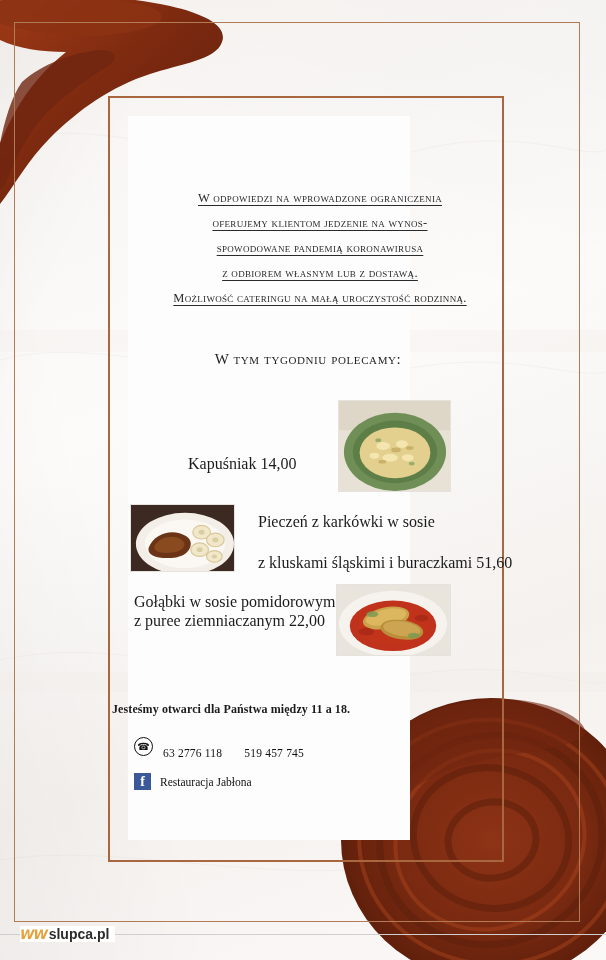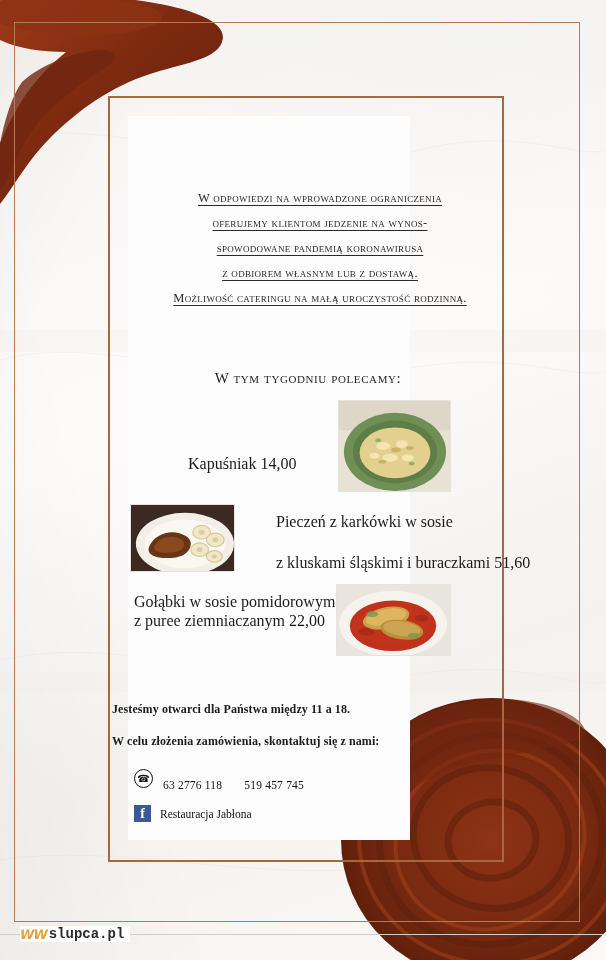--- a/index.html
+++ b/index.html
@@ -97,21 +97,21 @@
   }
   .headline .line {
     display: block;
     text-decoration: underline;
     text-underline-offset: 3px;
     white-space: nowrap;
   }
   .subhead {
     position: absolute;
     left: 128px;
-    top: 370px;
+    top: 351px;
     width: 360px;
     text-align: center;
     font-variant: small-caps;
     font-size: 15px;
     letter-spacing: 0.6px;
     color: #1f1f1f;
   }
   .menu {
     position: absolute;
     left: 128px;
@@ -137,21 +137,21 @@
   .photo-inner {
     width: 100%;
     height: 100%;
     position: relative;
   }
   
   .item1-text { left: 60px; top: 58px; }
   .photo1 { left: 210px; top: 4px; width: 113px; height: 92px; }
   
   .photo2 { left: 2px; top: 108px; width: 105px; height: 68px; }
-  .item2-text { left: 148px; top: 116px; }
+  .item2-text { left: 130px; top: 116px; }
   
   .item3-text { left: 6px; top: 196px; }
   .photo3 { left: 208px; top: 188px; width: 115px; height: 72px; }
   .footer {
     position: absolute;
     left: 112px;
     top: 700px;
     width: 300px;
   }
   .footer-line {
@@ -241,21 +241,21 @@
   }
   .wm-mark {
     font-family: "DejaVu Sans", sans-serif;
     font-weight: bold;
     font-size: 13px;
     color: #e2a33c;
     letter-spacing: -1px;
     transform: skewX(-12deg);
   }
   .wm-text {
-    font-family: Liberation Mono, monospace;
+    font-family: Liberation Sans, sans-serif;
     font-size: 14px;
     font-weight: bold;
     color: #2b2b2b;
     margin-left: 2px;
   }
 </style>
 </head>
 <body>
 
 <div class="poster">
@@ -404,21 +404,20 @@
           <ellipse cx="30" cy="48" rx="8" ry="4"></ellipse>
           <ellipse cx="86" cy="34" rx="7" ry="3.5"></ellipse>
         </g>
       </svg>
     </div>
 
   </div>
 
   <div class="footer">
     <div class="footer-line">Jesteśmy otwarci dla Państwa między 11 a 18.</div>
-    <div class="footer-line">W celu złożenia zamówienia, skontaktuj się z nami:</div>
 
     <div class="contact-row">
       <div class="phone-icon">☎</div>
       <div class="phone-nums">
         <span>63 2776 118</span><span class="gap"></span><span>519 457 745</span>
       </div>
     </div>
 
     <div class="fb-row">
       <div class="fb-icon">f</div>

